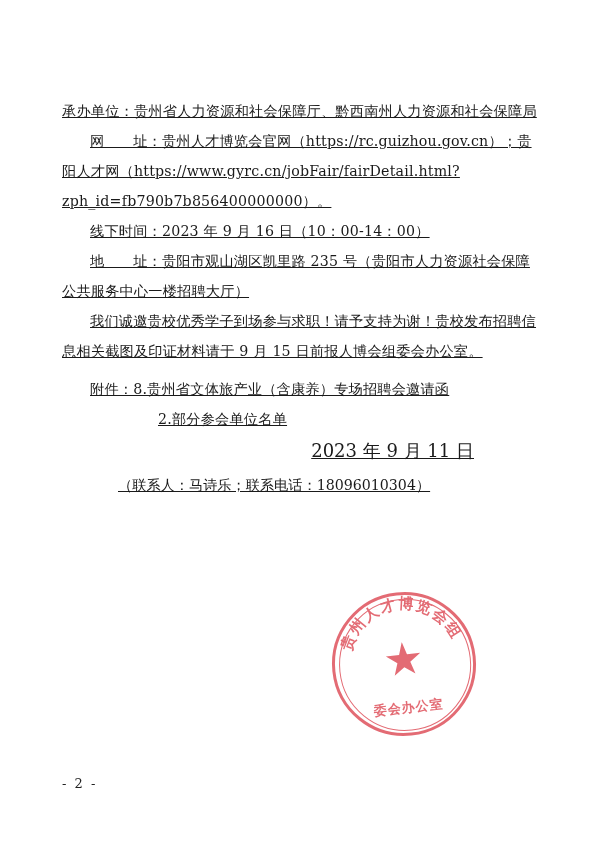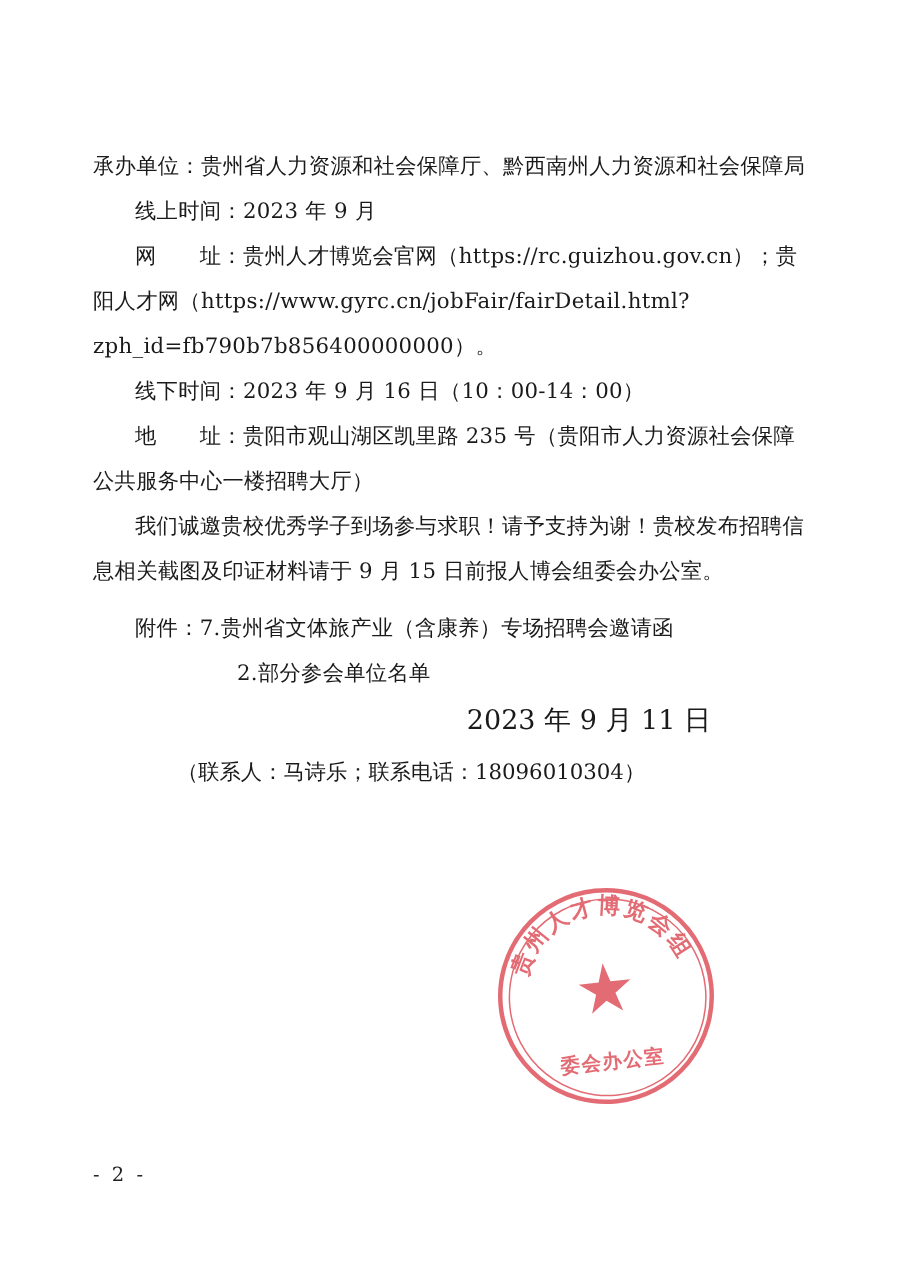--- a/index.html
+++ b/index.html
@@ -14,20 +14,21 @@
     color: #1a1a1a;
     position: relative;
     overflow: hidden;
   }
   .page {
     position: relative;
     width: 602px;
     height: 849px;
     box-sizing: border-box;
     padding: 96px 62px 20px 62px;
+    text-decoration: underline;
   }
   .line {
     font-size: 14.2px;
     line-height: 30px;
     letter-spacing: 0.2px;
     white-space: pre-wrap;
   }
   .indent-2 {
     text-indent: 28px;
   }
@@ -130,33 +131,32 @@
 </style>
 </head>
 <body>
 
 <div class="page">
 
   <div class="line hang">承办单位：贵州省人力资源和社会保障厅、黔西南州人力资源和社会保障局</div>
 
 
 
-  <div class="line indent-2">线上时间：2023 年 9 月</div>
 
   <div class="line indent-2"><span>网　　址：</span><span>贵州人才博览会官网（https://rc.guizhou.gov.cn）；贵阳人才网（https://www.gyrc.cn/jobFair/fairDetail.html?zph_id=fb790b7b856400000000）。</span></div>
 
   <div class="line indent-2">线下时间：2023 年 9 月 16 日（10：00-14：00）</div>
 
   <div class="line indent-2"><span>地　　址：</span><span>贵阳市观山湖区凯里路 235 号（贵阳市人力资源社会保障公共服务中心一楼招聘大厅）</span></div>
 
   <div class="line indent-2">我们诚邀贵校优秀学子到场参与求职！请予支持为谢！贵校发布招聘信息相关截图及印证材料请于 9 月 15 日前报人博会组委会办公室。</div>
 
   <div class="block-gap"></div>
 
-  <div class="line attach-label">附件：7.贵州省文体旅产业（含康养）专场招聘会邀请函</div>
+  <div class="line attach-label">附件：8.贵州省文体旅产业（含康养）专场招聘会邀请函</div>
   <div class="line attach-sub">2.部分参会单位名单</div>
 
   <div class="seal">
     <div class="inner-ring"></div>
     <div class="star"></div>
     <svg class="seal-arc" viewBox="0 0 138 138">
       <defs>
         <path id="arcpath" d="M 16,78 A 54,54 0 1 1 122,78"></path>
       </defs>
       <text>

